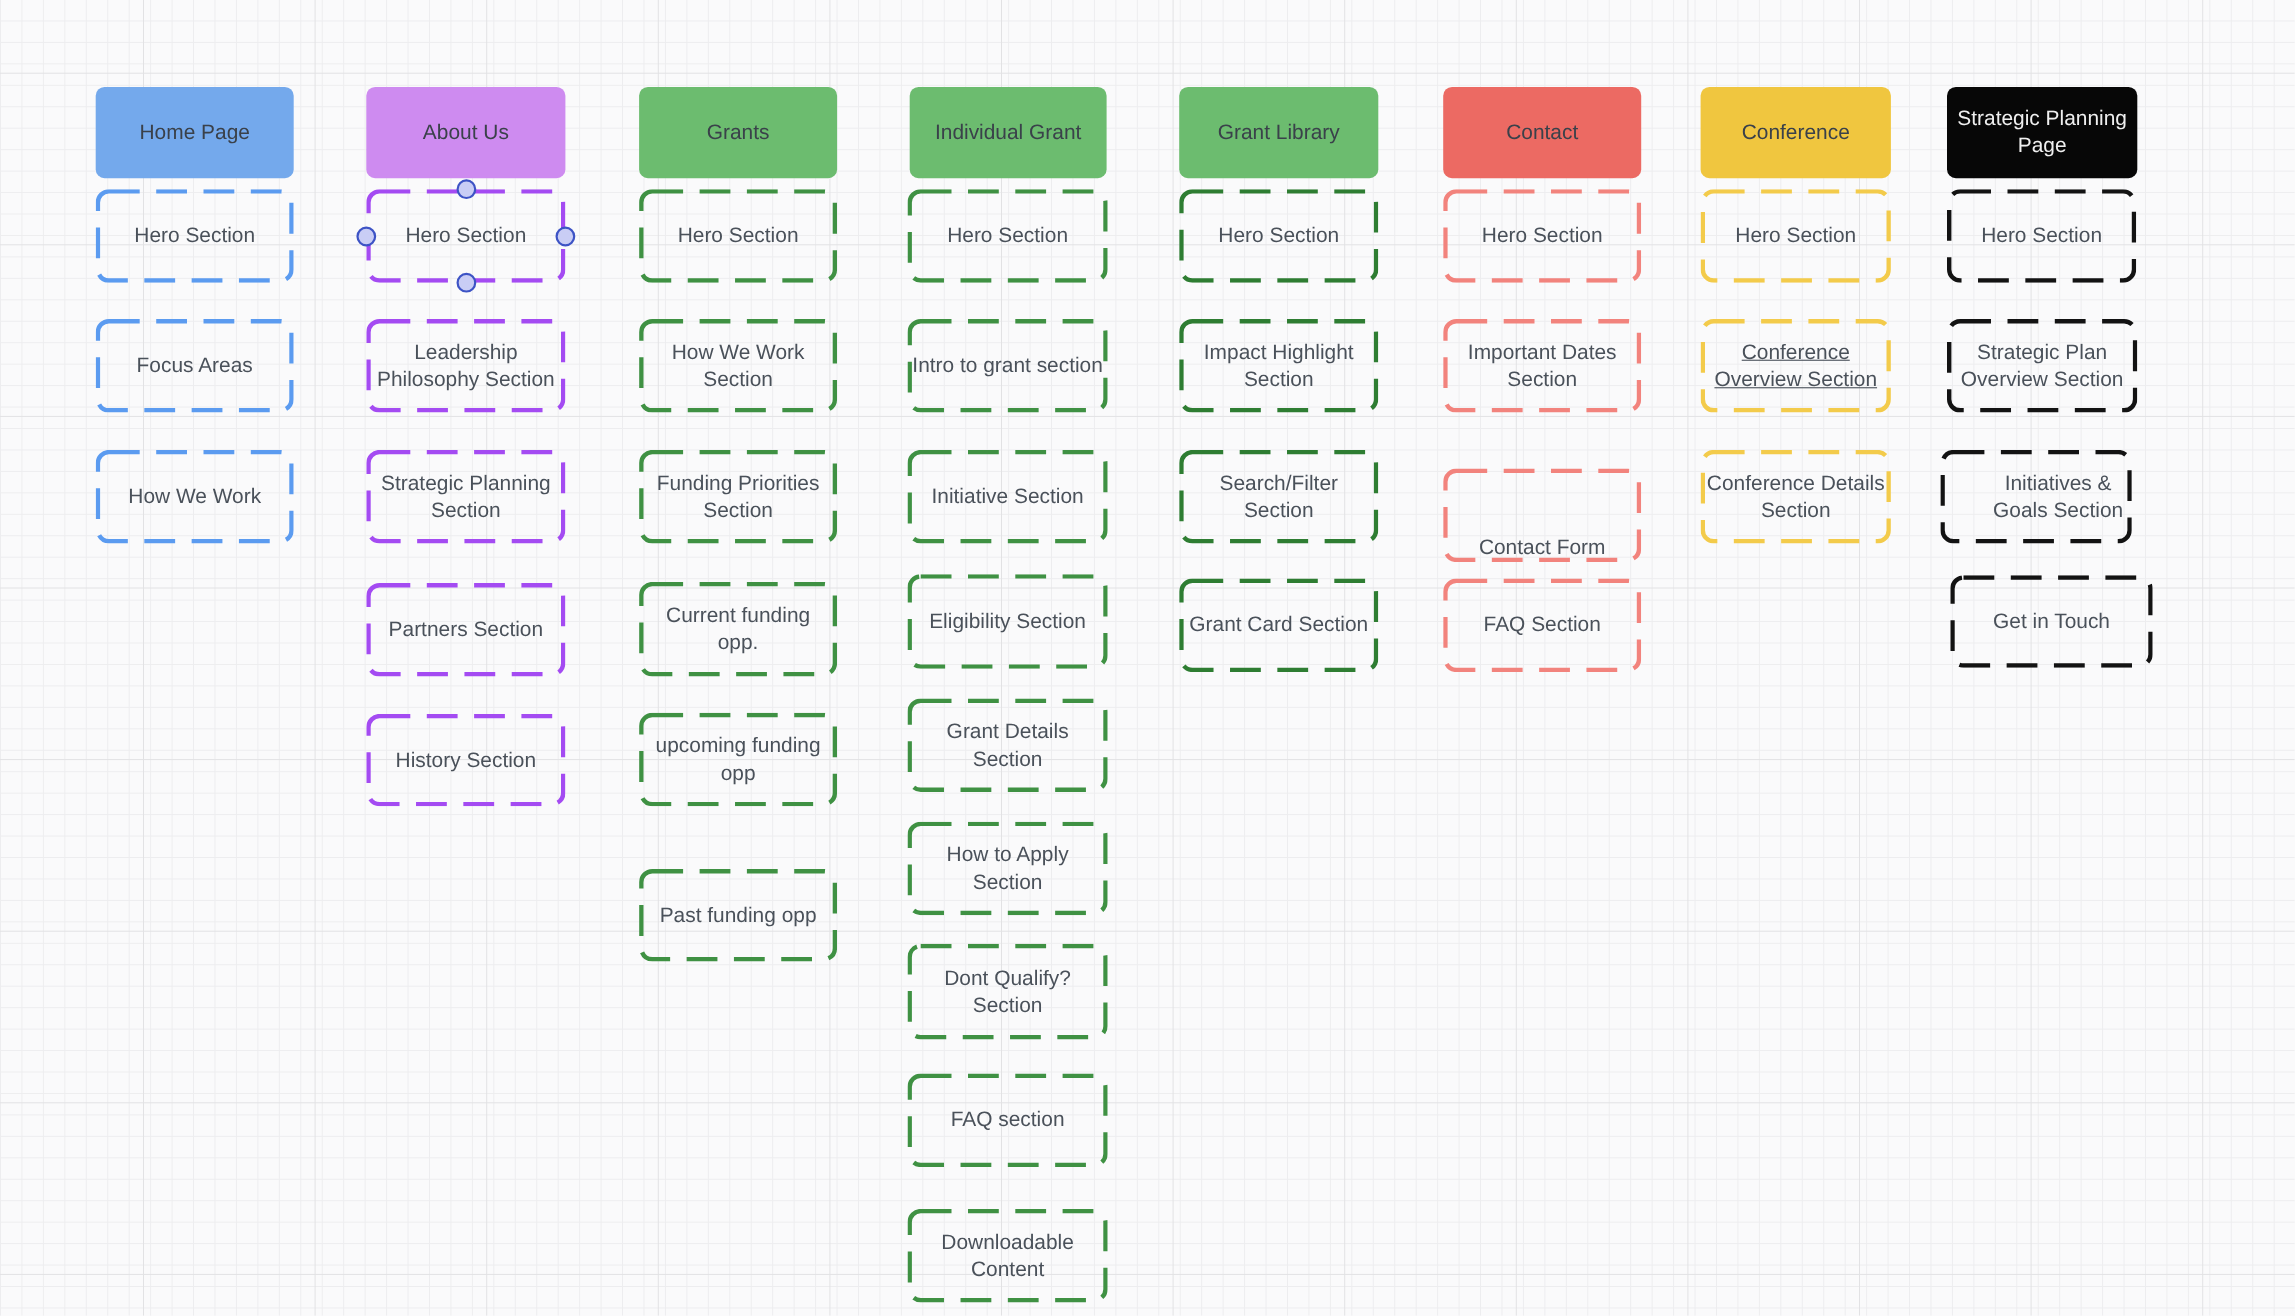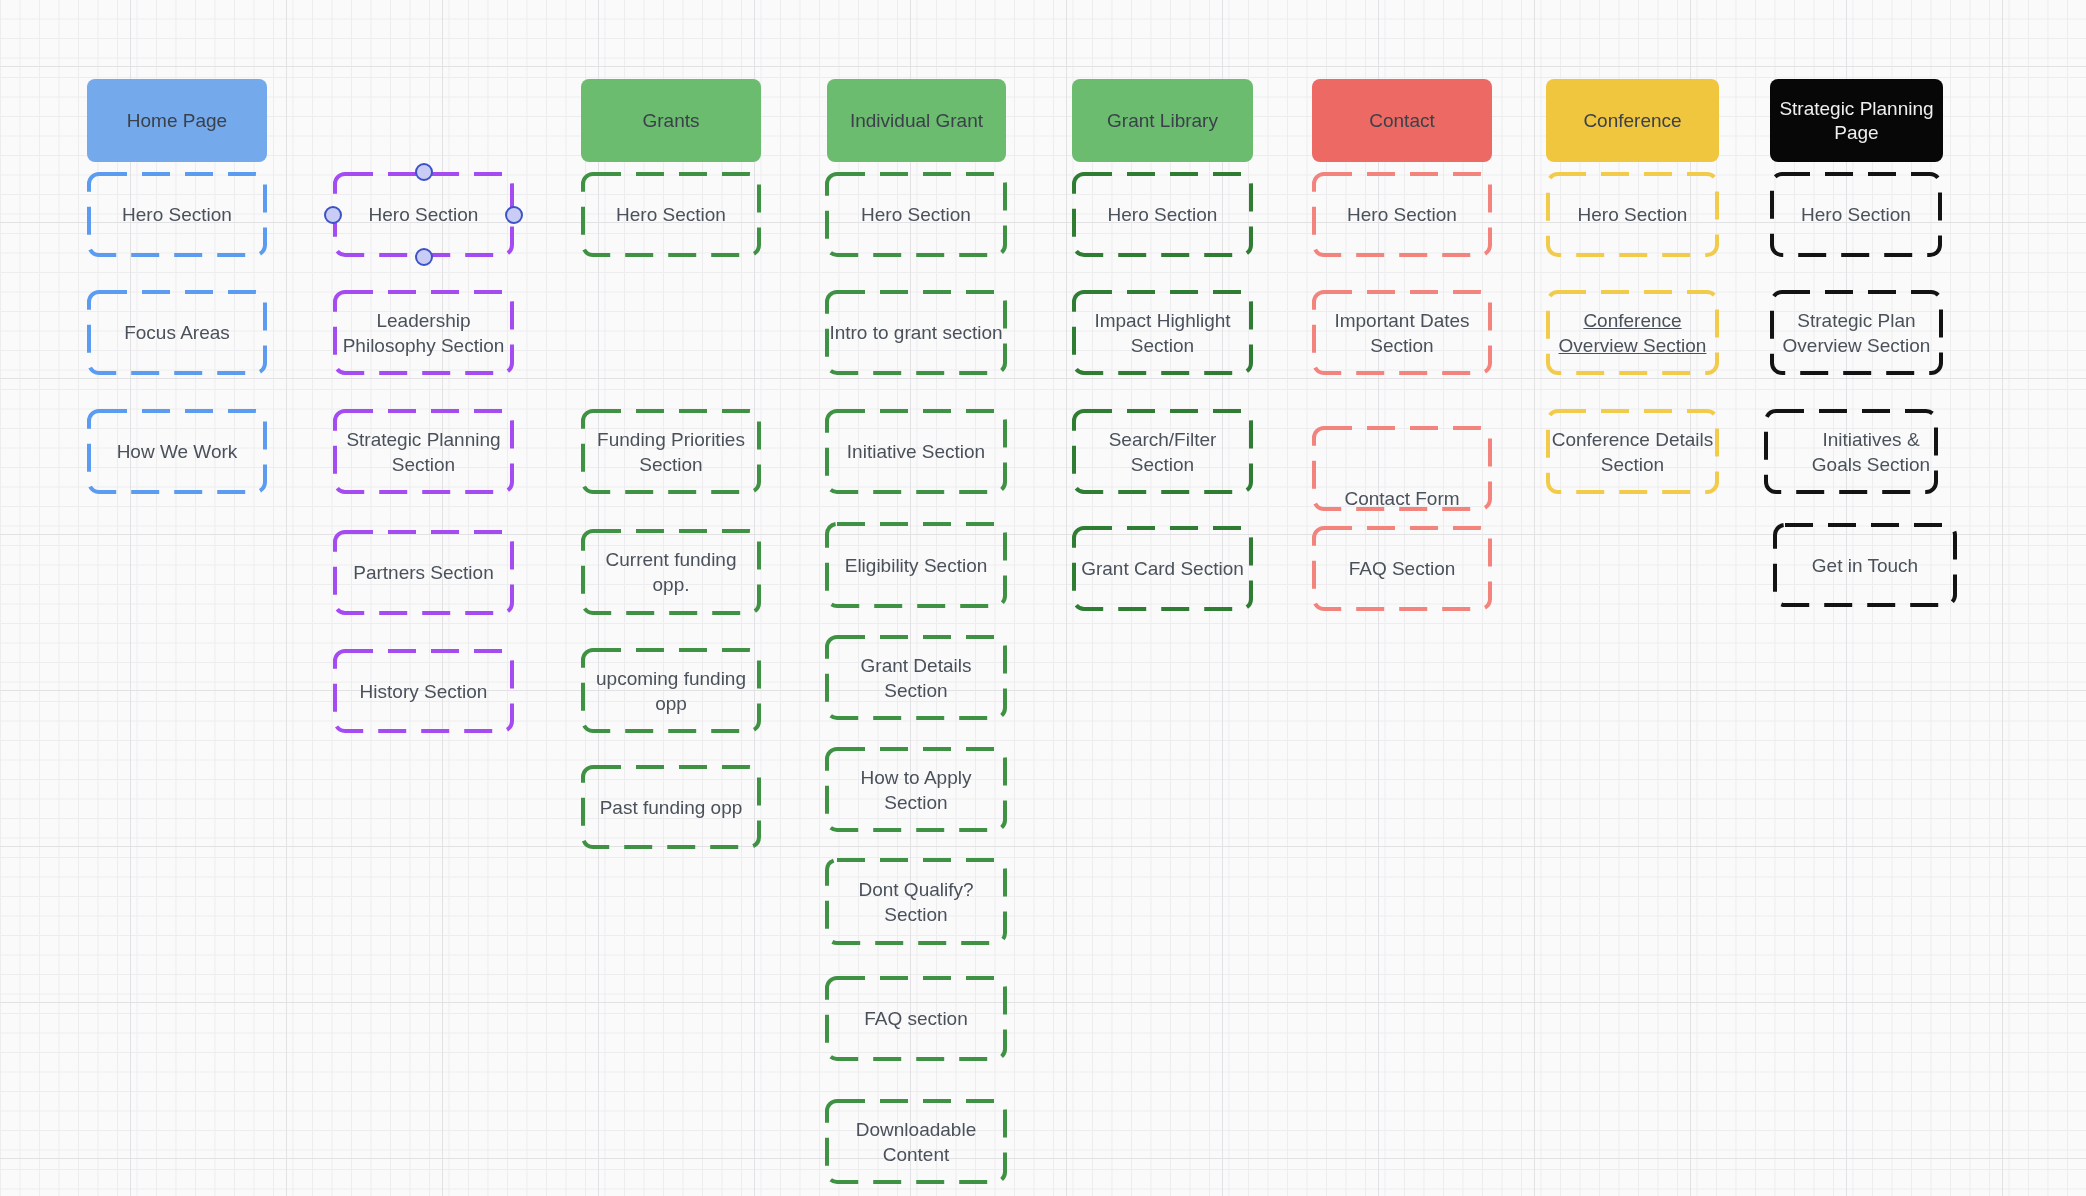--- a/index.html
+++ b/index.html
@@ -72,20 +72,23 @@
         <rect x="2" y="2" width="176" height="81" rx="10" fill="none" stroke="#5B9BF0" stroke-width="4" stroke-dasharray="28 15"></rect>
       </svg>
       <div class="label" style="color: rgb(74, 81, 90);">Focus Areas</div>
     </div>
     <div class="node dash-node" style="left: 87px; top: 409px; width: 180px; height: 85px;">
       <svg width="180" height="85">
         <rect x="2" y="2" width="176" height="81" rx="10" fill="none" stroke="#5B9BF0" stroke-width="4" stroke-dasharray="28 15"></rect>
       </svg>
       <div class="label" style="color: rgb(74, 81, 90);">How We Work</div>
     </div>
+    <div class="node header-node" style="left: 333px; top: 79px; width: 181px; height: 83px; background: rgb(206, 139, 240); color: rgb(58, 65, 74);">
+      <span>About Us</span>
+    </div>
     <div class="node dash-node" style="left: 333px; top: 172px; width: 181px; height: 85px;">
       <svg width="181" height="85">
         <rect x="2" y="2" width="177" height="81" rx="10" fill="none" stroke="#A44BF2" stroke-width="4" stroke-dasharray="28 15"></rect>
       </svg>
       <div class="label" style="color: rgb(74, 81, 90);">Hero Section</div>
       <div class="handle handle-top" style="background: rgb(201, 205, 245); border: 2.5px solid rgb(61, 83, 197);"></div>
       <div class="handle handle-right" style="background: rgb(201, 205, 245); border: 2.5px solid rgb(61, 83, 197);"></div>
       <div class="handle handle-bottom" style="background: rgb(201, 205, 245); border: 2.5px solid rgb(61, 83, 197);"></div>
       <div class="handle handle-left" style="background: rgb(201, 205, 245); border: 2.5px solid rgb(61, 83, 197);"></div>
     </div>
@@ -115,39 +118,45 @@
     </div>
     <div class="node header-node" style="left: 581px; top: 79px; width: 180px; height: 83px; background: rgb(108, 188, 111); color: rgb(58, 65, 74);">
       <span>Grants</span>
     </div>
     <div class="node dash-node" style="left: 581px; top: 172px; width: 180px; height: 85px;">
       <svg width="180" height="85">
         <rect x="2" y="2" width="176" height="81" rx="10" fill="none" stroke="#3F9143" stroke-width="4" stroke-dasharray="28 15"></rect>
       </svg>
       <div class="label" style="color: rgb(74, 81, 90);">Hero Section</div>
     </div>
+    <div class="node dash-node" style="left: 581px; top: 290px; width: 180px; height: 85px;">
+      <svg width="180" height="85">
+        <rect x="2" y="2" width="176" height="81" rx="10" fill="none" stroke="#3F9143" stroke-width="4" stroke-dasharray="28 15"></rect>
+      </svg>
+      <div class="label" style="color: rgb(74, 81, 90);">How We Work Section</div>
+    </div>
     <div class="node dash-node" style="left: 581px; top: 409px; width: 180px; height: 85px;">
       <svg width="180" height="85">
         <rect x="2" y="2" width="176" height="81" rx="10" fill="none" stroke="#3F9143" stroke-width="4" stroke-dasharray="28 15"></rect>
       </svg>
       <div class="label" style="color: rgb(74, 81, 90);">Funding Priorities Section</div>
     </div>
     <div class="node dash-node" style="left: 581px; top: 529px; width: 180px; height: 86px;">
       <svg width="180" height="86">
         <rect x="2" y="2" width="176" height="82" rx="10" fill="none" stroke="#3F9143" stroke-width="4" stroke-dasharray="28 15"></rect>
       </svg>
       <div class="label" style="color: rgb(74, 81, 90);">Current funding opp.</div>
     </div>
     <div class="node dash-node" style="left: 581px; top: 648px; width: 180px; height: 85px;">
       <svg width="180" height="85">
         <rect x="2" y="2" width="176" height="81" rx="10" fill="none" stroke="#3F9143" stroke-width="4" stroke-dasharray="28 15"></rect>
       </svg>
       <div class="label" style="color: rgb(74, 81, 90);">upcoming funding opp</div>
     </div>
-    <div class="node dash-node" style="left: 581px; top: 765px; width: 180px; height: 84px;">
+    <div class="node dash-node" style="left: 581px; top: 790px; width: 180px; height: 84px;">
       <svg width="180" height="84">
         <rect x="2" y="2" width="176" height="80" rx="10" fill="none" stroke="#3F9143" stroke-width="4" stroke-dasharray="28 15"></rect>
       </svg>
       <div class="label" style="color: rgb(74, 81, 90);">Past funding opp</div>
     </div>
     <div class="node header-node" style="left: 827px; top: 79px; width: 179px; height: 83px; background: rgb(108, 188, 111); color: rgb(58, 65, 74);">
       <span>Individual Grant</span>
     </div>
     <div class="node dash-node" style="left: 825px; top: 172px; width: 182px; height: 85px;">
       <svg width="182" height="85">

